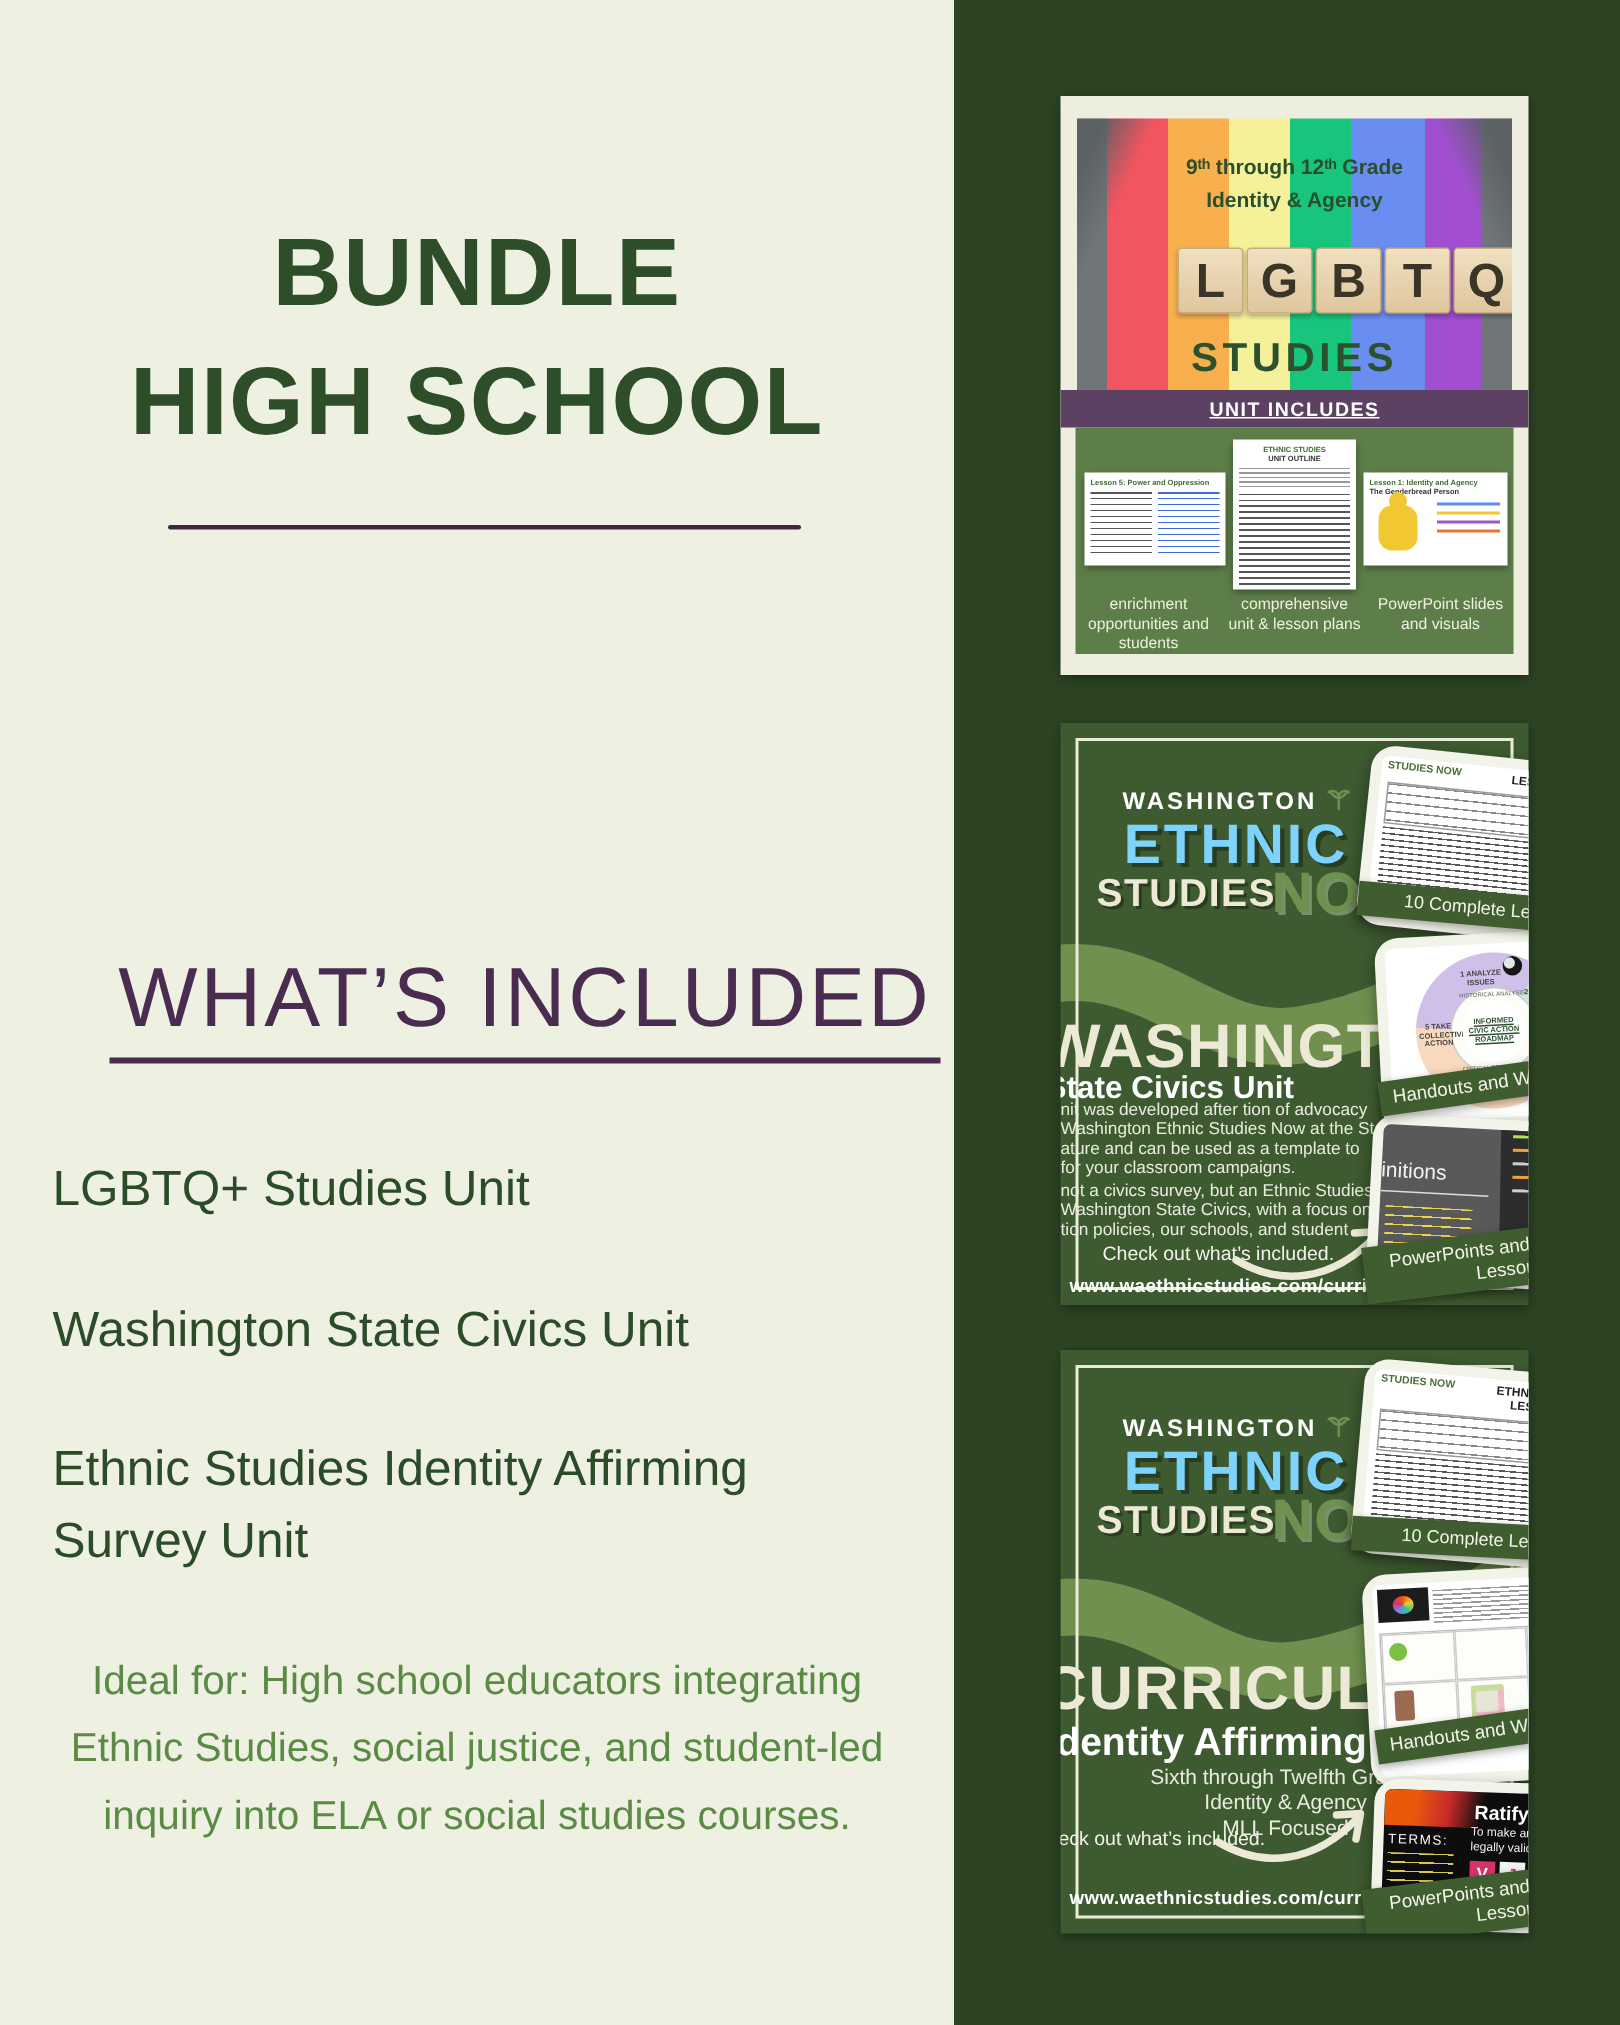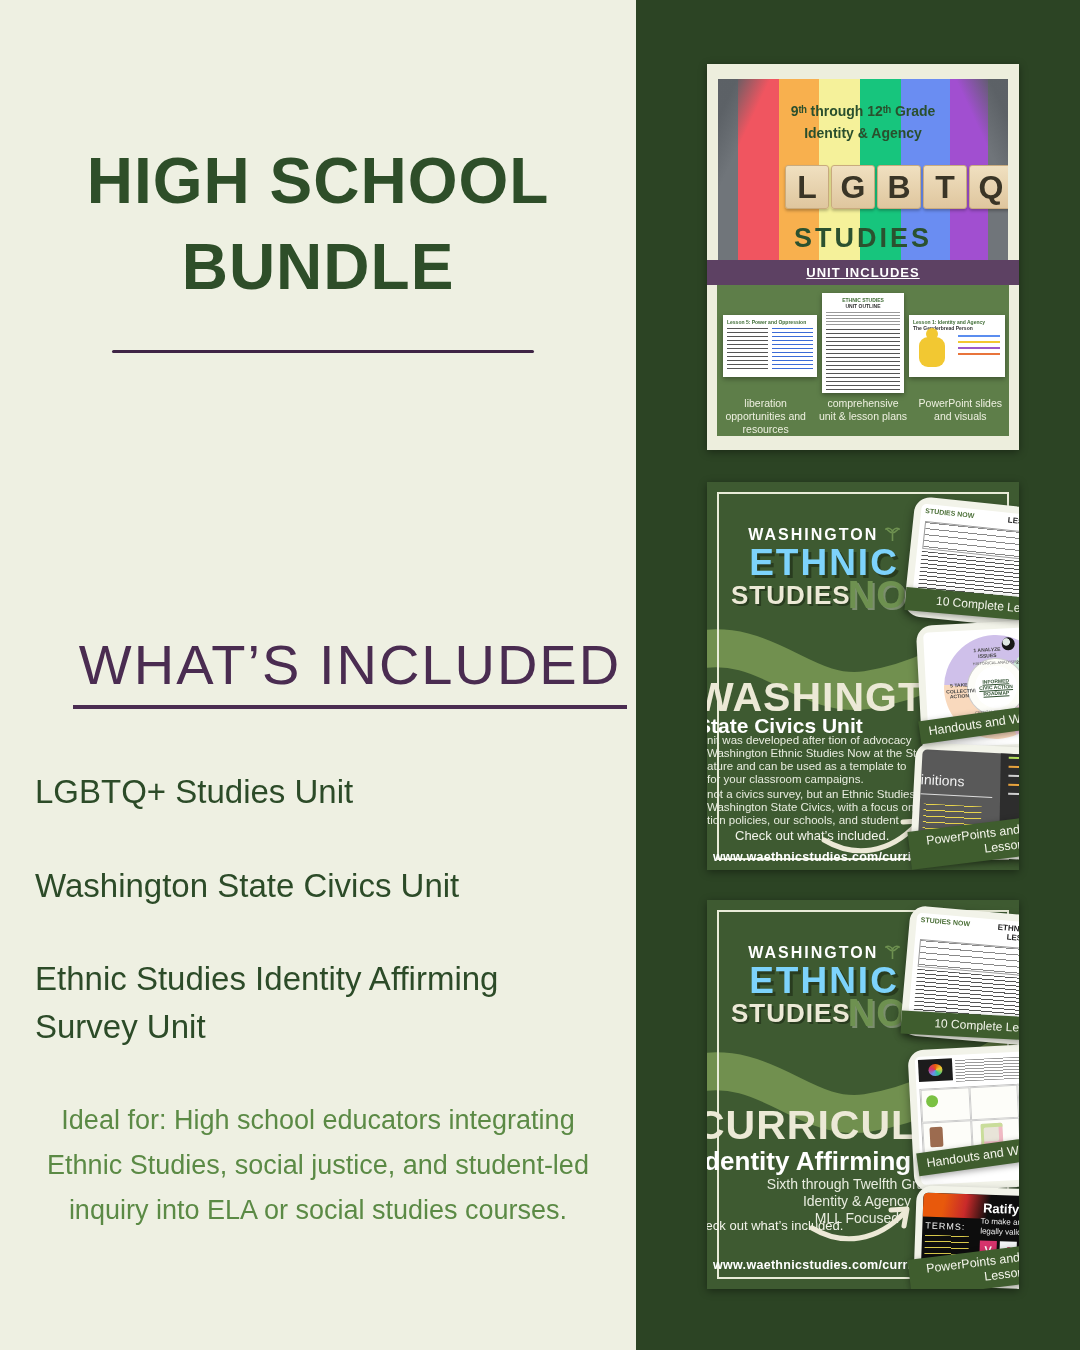--- a/index.html
+++ b/index.html
@@ -185,22 +185,22 @@
   .tstrip { position:absolute; left:58px; bottom:0; height:7px; width:82px;
     background:linear-gradient(90deg,#d6336c 0 20%,#fff 20% 40%,#f59f00 40% 60%,#e8590c 60% 80%,#b197fc 80%); }
 </style>
 </head>
 <body>
 
 <div class="canvas">
 
   <div class="left-panel">
     <div class="page-title">
+      <div>BUNDLE</div>
       <div>HIGH SCHOOL</div>
-      <div>BUNDLE</div>
     </div>
     <div class="title-divider"></div>
     <div class="included-heading-wrap">
       <span class="included-heading">WHAT’S INCLUDED</span>
     </div>
     <div class="included-item item-1">LGBTQ+ Studies Unit</div>
     <div class="included-item item-2">Washington State Civics Unit</div>
     <div class="included-item item-3">Ethnic Studies Identity Affirming Survey Unit</div>
     <p class="ideal-note">Ideal for: High school educators integrating Ethnic Studies, social justice, and student-led inquiry into ELA or social studies courses.</p>
   </div>
@@ -236,21 +236,21 @@
           <div class="mdoc-title mdoc-dark">The Genderbread Person</div>
           <div class="gb-figure"></div>
           <div class="gb-legend">
             <i style="background:#5b8def"></i>
             <i style="background:#f2c832"></i>
             <i style="background:#9b59c8"></i>
             <i style="background:#e8743b"></i>
           </div>
         </div>
         <div class="caps">
-          <div>liberation opportunities and resources</div>
+          <div>enrichment opportunities and students</div>
           <div>comprehensive unit &amp; lesson plans</div>
           <div>PowerPoint slides and visuals</div>
         </div>
       </div>
     </div>
 
     <div class="thumb unit thumb-civics">
       <svg class="swoosh" width="312" height="388" viewBox="0 0 312 388">
         <path d="M-20,170 C60,150 95,218 160,208 C230,197 275,160 340,126" stroke="#71904f" stroke-width="38" fill="none" stroke-linecap="round"></path>
       </svg>

